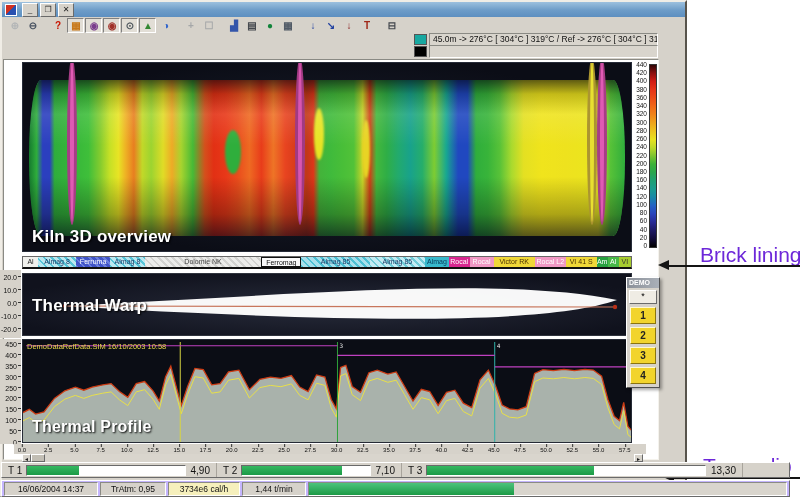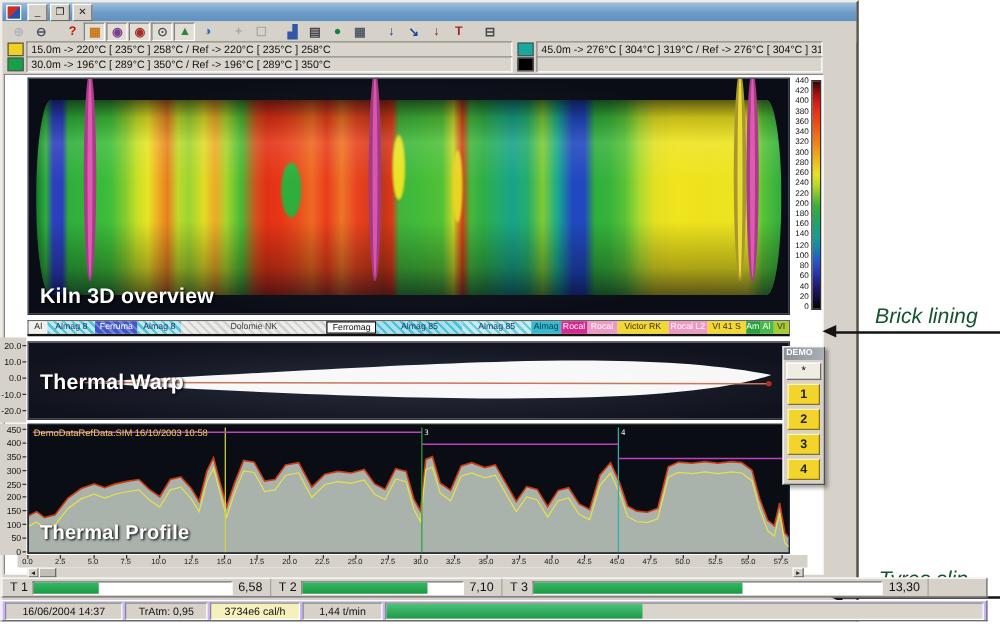--- a/index.html
+++ b/index.html
@@ -99,21 +99,21 @@
   .tvalue{font-size:10px;color:#111;padding:0 6px 0 5px;white-space:nowrap;}
   .statusrow{left:1px;top:480px;width:789px;height:17px;background:#c4b5fd;display:flex;align-items:center;
        padding:0 2px;box-sizing:border-box;z-index:6;border:1px solid;border-color:#fff #6a6a6a #6a6a6a #fff;}
   .sfield{height:12px;line-height:12px;font-size:8.5px;text-align:center;color:#111;background:#d6d2ca;
        border:1px solid;border-color:#8a8a84 #fff #fff #8a8a84;margin-right:2px;white-space:nowrap;}
   .sfield.hl{background:#f6f0bc;}
   .gauge{flex:1;height:12px;background:#d9d5cd;border:1px solid;border-color:#8a8a84 #fff #fff #8a8a84;overflow:hidden;}
   .gfill{height:100%;background:linear-gradient(180deg,#4cc47c,#1c9a46);}
 
   
-  .annot-text{position:absolute;font-size:17px;color:#14532d;white-space:nowrap;font-style:italic;}
+  .annot-text{position:absolute;font-size:21px;color:#6d28d9;white-space:nowrap;}
   .annot-arrow{position:absolute;height:2px;background:#141414;}
   .annot-arrow::before{content:"";position:absolute;left:-10px;top:-5px;width:0;height:0;
        border-right:11px solid #141414;border-top:5px solid transparent;border-bottom:5px solid transparent;}
 
   svg text{font-family:"DejaVu Sans Mono",monospace;}
 </style>
 </head>
 <body>
 
 <div class="page">
@@ -142,30 +142,20 @@
       <div class="tbtn" style="color: rgb(68, 72, 78);">▤</div>
       <div class="tbtn" style="color: rgb(17, 132, 58);">●</div>
       <div class="tbtn" style="color: rgb(80, 90, 102);">▦</div>
       <div class="tbtn" style="color: rgb(32, 64, 160); margin-left: 7px;">↓</div>
       <div class="tbtn" style="color: rgb(32, 64, 160);">↘</div>
       <div class="tbtn" style="color: rgb(138, 32, 32);">↓</div>
       <div class="tbtn" style="color: rgb(160, 40, 24);">T</div>
       <div class="tbtn" style="color: rgb(68, 72, 78); margin-left: 7px;">⊟</div>
     </div>
 
-  <div class="abs infogroup" style="left:6px;top:34px;width:404px;">
-      <div class="inforow">
-        <span class="swatch" style="background: rgb(240, 208, 32);"></span>
-        <div class="infofield">15.0m -&gt; 220°C [ 235°C ] 258°C  /  Ref -&gt; 220°C [ 235°C ] 258°C</div>
-      </div>
-      <div class="inforow">
-        <span class="swatch" style="background: rgb(24, 160, 72);"></span>
-        <div class="infofield">30.0m -&gt; 196°C [ 289°C ] 350°C  /  Ref -&gt; 196°C [ 289°C ] 350°C</div>
-      </div>
-    </div>
   <div class="abs infogroup" style="left:414px;top:34px;width:244px;">
       <div class="inforow">
         <span class="swatch" style="background: rgb(24, 168, 160);"></span>
         <div class="infofield">45.0m -&gt; 276°C [ 304°C ] 319°C  /  Ref -&gt; 276°C [ 304°C ] 319°C</div>
       </div>
       <div class="inforow">
         <span class="swatch" style="background: rgb(0, 0, 0);"></span>
         <div class="infofield"></div>
       </div>
     </div>
@@ -322,21 +312,21 @@
         <div class="demobtn">4</div>
       </div>
   </div>
 
   <div class="abs trow">
       <div class="tcell" style="width: 214px;">
         <div class="tlabel">T 1</div>
         <div class="tbar">
           <div class="tfill" style="width: 33%;"></div>
         </div>
-        <div class="tvalue">6,58</div>
+        <div class="tvalue">4,90</div>
       </div>
       <div class="tcell" style="width: 184px;">
         <div class="tlabel">T 2</div>
         <div class="tbar">
           <div class="tfill" style="width: 78%;"></div>
         </div>
         <div class="tvalue">7,10</div>
       </div>
       <div class="tcell" style="width: 340px;">
         <div class="tlabel">T 3</div>

